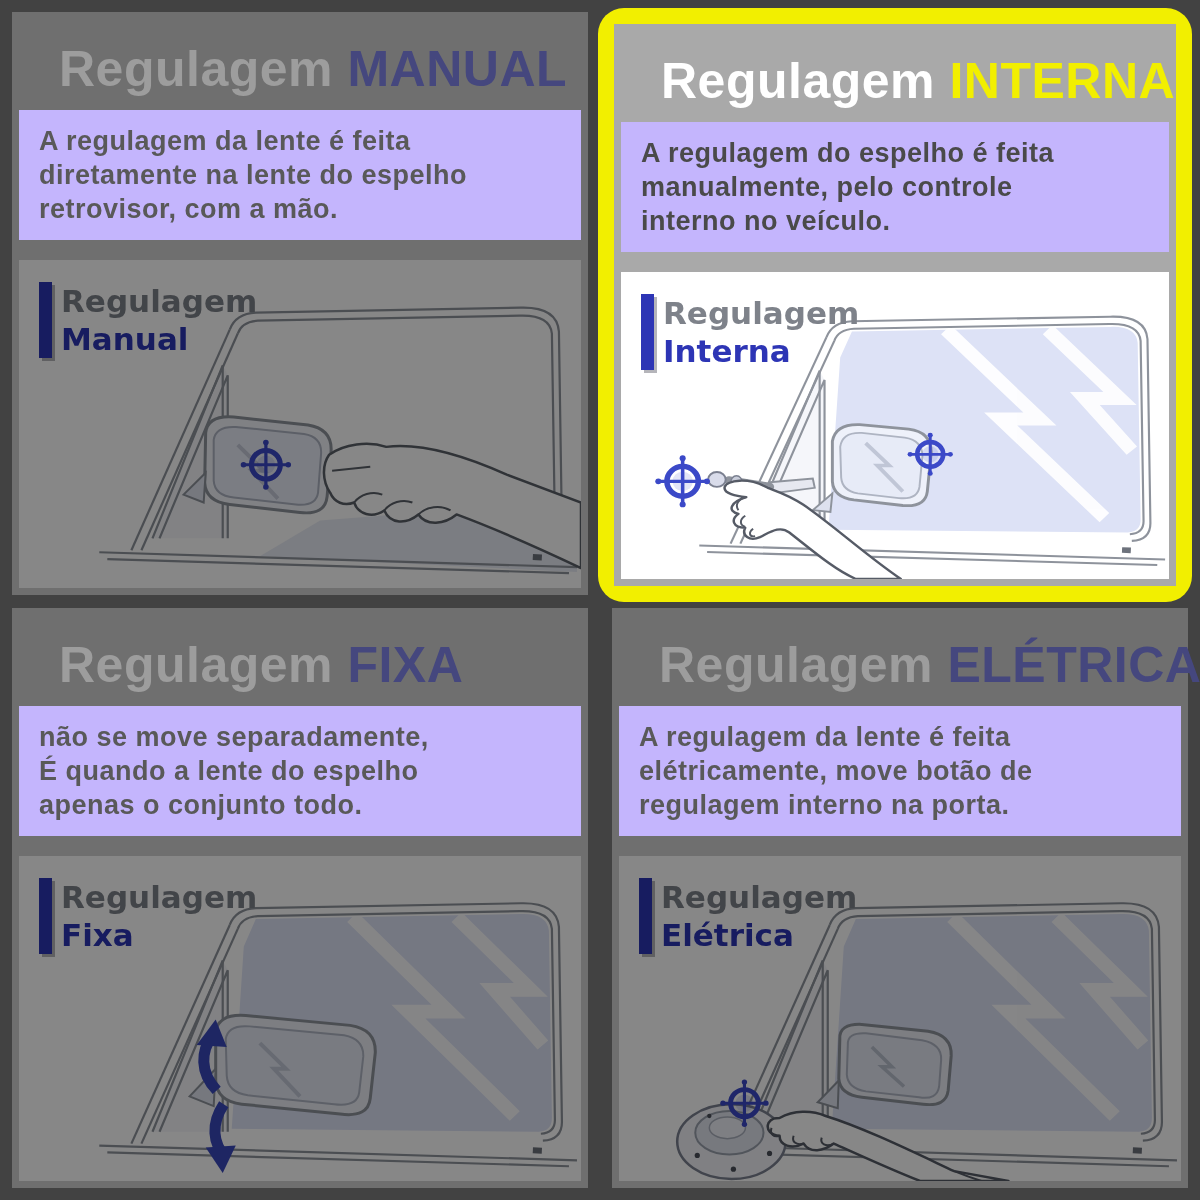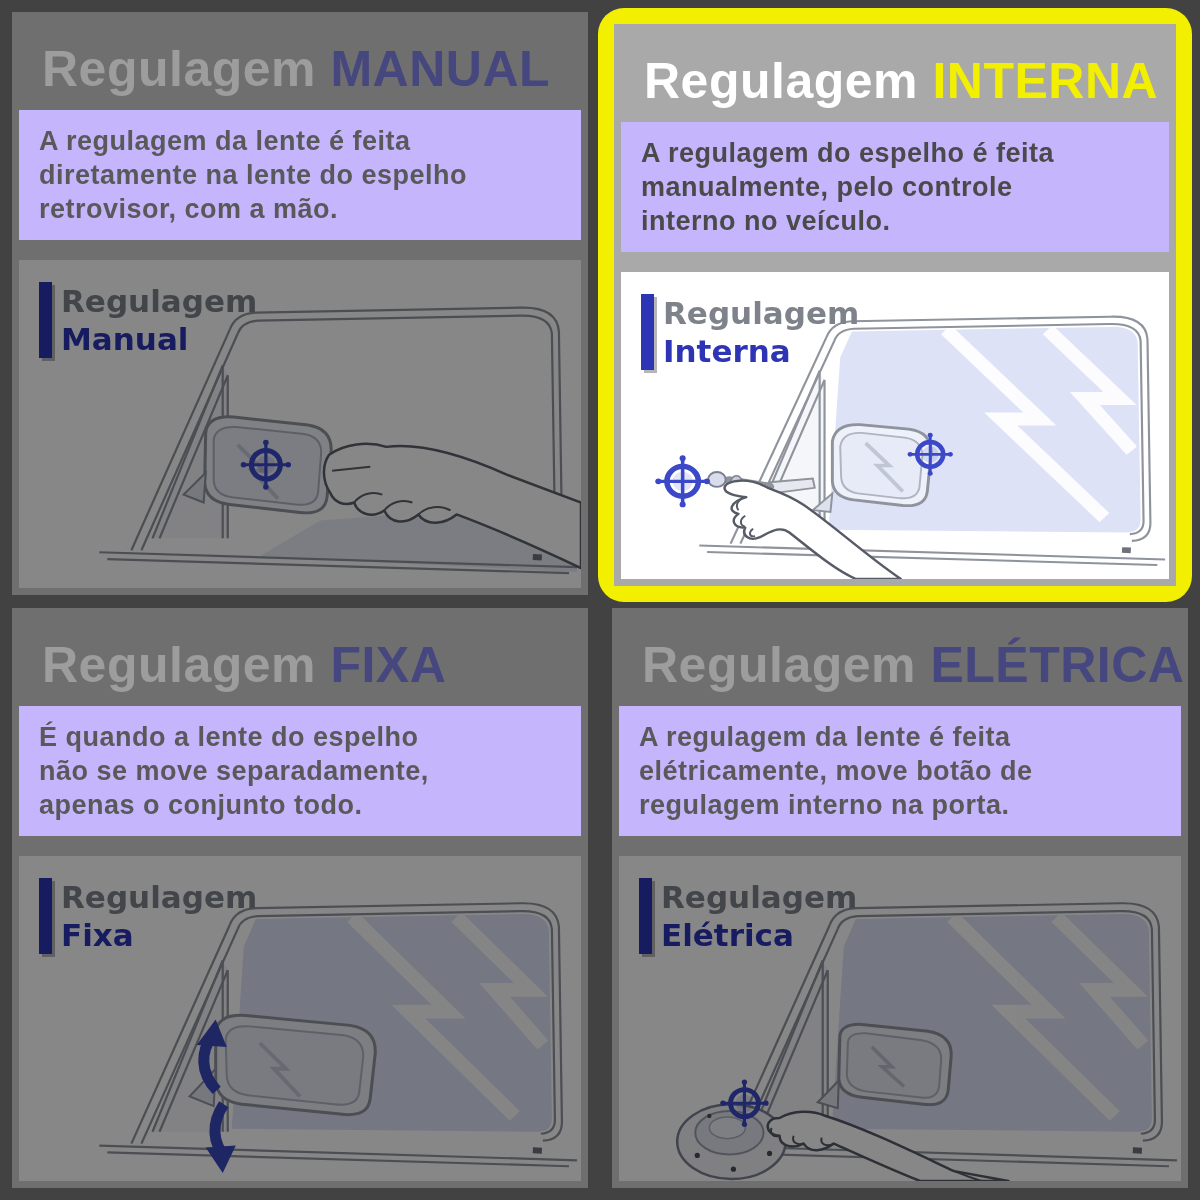--- a/index.html
+++ b/index.html
@@ -20,23 +20,24 @@
   #panel-manual   { left:12px;  top:12px;  width:576px; height:583px; }
   #panel-interna  { left:598px; top:8px;   width:594px; height:594px;border-radius:26px; }
   #panel-fixa     { left:12px;  top:608px; width:576px; height:580px; }
   #panel-eletrica { left:612px; top:608px; width:576px; height:580px; }
 
   .panel-inner { width:100%; height:100%; display:flex; flex-direction:column; }
   .highlight .panel-inner { background:#a9a9a9; }
 
   .title {
     flex:0 0 98px;
-    padding:28px 0 0 30px;
+    padding:28px 0 0 19px;
     font-size:50px; font-weight:bold; letter-spacing:0.5px;
     white-space:nowrap;
+    margin-left:28px;
   }
   .dimmed .t-prefix   { color:#9d9d9d; }
   .dimmed .t-type     { color:#45477e; }
   .highlight .t-prefix{ color:#ffffff; }
   .highlight .t-type  { color:#f2ef00; }
 
   .desc {
     flex:0 0 130px;
     margin:0 7px;
     padding:14px 20px 0;
@@ -194,22 +195,22 @@
           </span>
       </div>
     </div>
   </div>
 </article>
 
 <article class="panel dimmed" id="panel-fixa">
   <div class="panel-inner">
     <h2 class="title"><span class="t-prefix">Regulagem</span> <span class="t-type">FIXA</span></h2>
     <div class="desc">
+      <div>não se move separadamente,</div>
       <div>É quando a lente do espelho</div>
-      <div>não se move separadamente,</div>
       <div>apenas o conjunto todo.</div>
     </div>
     <div class="ill">
       <svg viewBox="0 0 560 330" preserveAspectRatio="none">
         <use href="#sym-glass" x="0" y="0" width="560" height="330"></use>
         <use href="#sym-frame" x="0" y="0" width="560" height="330"></use>
         <g>
           <path d="M196,178 Q199,160 226,162 L330,172 Q356,176 355,200 L350,246 Q348,266 320,262 L222,252 Q197,249 196,228 Z" fill="#eceef6" stroke="#8e939c" stroke-width="3"></path>
           <path d="M206,186 Q208,171 230,173 L324,182 Q344,186 343,204 L339,240 Q337,255 314,252 L228,243 Q208,240 207,223 Z" fill="#e4e8f3" stroke="#b0b6c4" stroke-width="2"></path>
           <path d="M240,190 L266,216 L254,216 L280,244" stroke="#c3c9d8" stroke-width="4" fill="none"></path>

